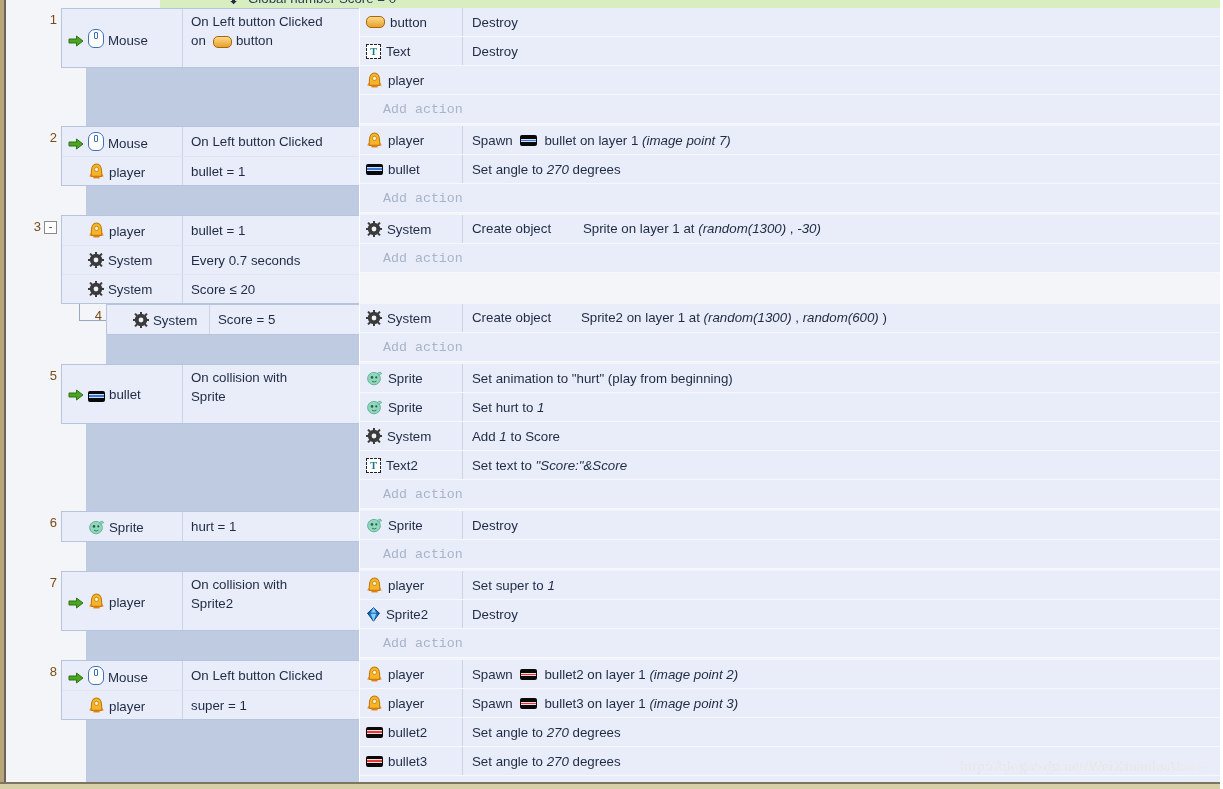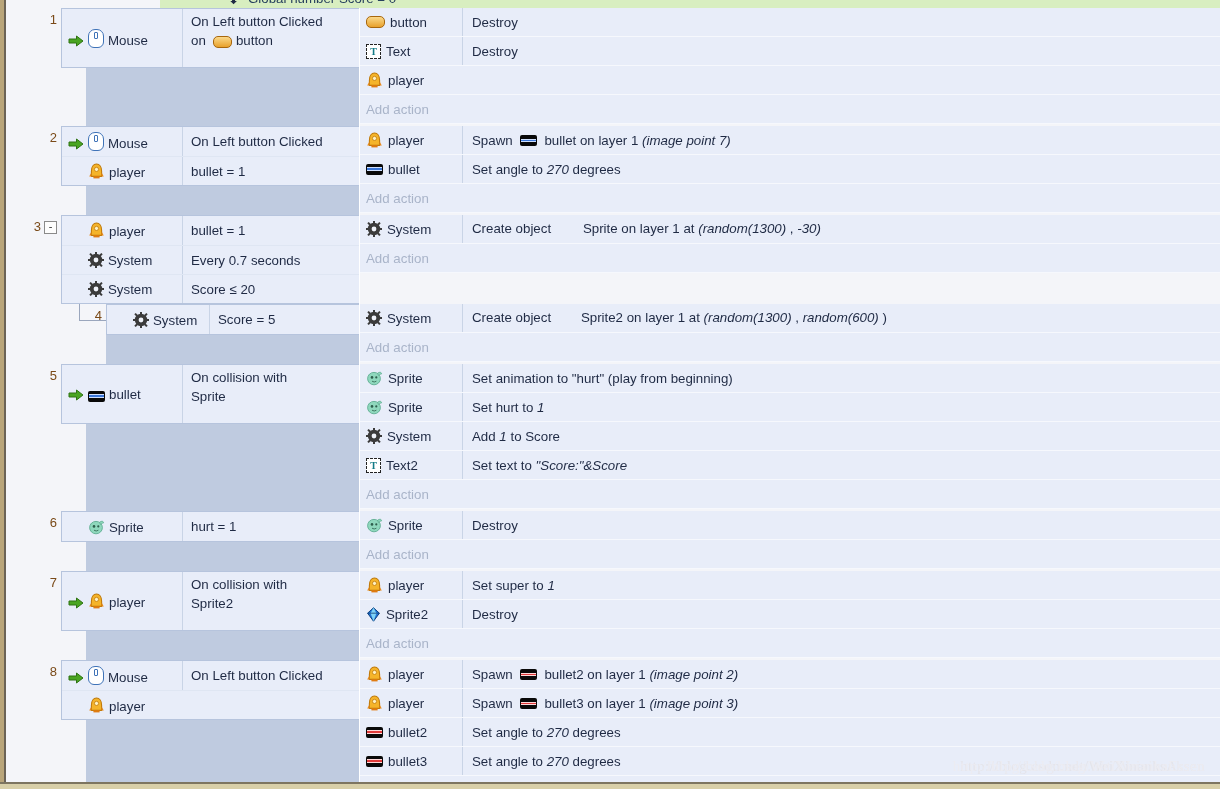--- a/index.html
+++ b/index.html
@@ -79,21 +79,21 @@
     padding-left:6px;box-sizing:border-box;gap:5px;
   }
   .act-txt{
     flex:1 1 auto;border-left:1px solid #c9d4e6;padding-left:9px;
     box-sizing:border-box;display:flex;align-items:center;height:100%;
     white-space:nowrap;
   }
   .addaction{color:#a9b4c9;}
   .act-add{
     display:flex;align-items:center;height:29px;background:#e8edf9;
-    padding-left:6px;box-sizing:border-box;border-bottom:1px solid #f6f8fd;
+    padding-left:23px;box-sizing:border-box;border-bottom:1px solid #f6f8fd;font-family:Liberation Mono, monospace;
   }
   .act-blank{height:29px;background:#f4f5f9;}
 
   b{font-weight:normal;}
   i{font-style:italic;}
 
   
   .ic{display:inline-block;vertical-align:middle;flex:0 0 auto;}
   .ic-arrow{width:16px;height:14px;position:relative;}
   .ic-mouse{width:14px;height:17px;border:1.6px solid #3f73b8;border-radius:7px 7px 6px 6px;position:relative;background:#fff;}
@@ -640,20 +640,23 @@
                   <span style="display:inline-block;width:16px"></span>
                   <span class="ic ic-player"><svg width="17" height="17" viewBox="0 0 17 17">
                       <path d="M8.5 1 C11.6 1 13.6 4.2 13.6 8.2 L13.6 13.4 L3.4 13.4 L3.4 8.2 C3.4 4.2 5.4 1 8.5 1 Z" fill="#f5b42a" stroke="#c07a0a" stroke-width="1.1"></path>
                       <circle cx="8.5" cy="6.4" r="2.1" fill="#fff2c4" stroke="#c07a0a" stroke-width=".8"></circle>
                       <path d="M3.4 9.4 L1.2 13.6 L3.4 13.4 Z" fill="#e8891b"></path>
                       <path d="M13.6 9.4 L15.8 13.6 L13.6 13.4 Z" fill="#e8891b"></path>
                       <rect x="5.4" y="13.2" width="6.2" height="2.2" fill="#e07c12"></rect>
                     </svg></span>
                   <span>player</span>
                 </div>
+                <div class="cond-txt">
+                  <span><b>super</b> = 1</span>
+                </div>
               </div>
             </div>
             <div class="cond-filler" style="height: 58px; margin-left: 25px;"></div>
           </div>
           <div class="actcol">
             <div class="act-line">
               <div class="act-obj">
                 <span class="ic ic-player"><svg width="17" height="17" viewBox="0 0 17 17">
                     <path d="M8.5 1 C11.6 1 13.6 4.2 13.6 8.2 L13.6 13.4 L3.4 13.4 L3.4 8.2 C3.4 4.2 5.4 1 8.5 1 Z" fill="#f5b42a" stroke="#c07a0a" stroke-width="1.1"></path>
                     <circle cx="8.5" cy="6.4" r="2.1" fill="#fff2c4" stroke="#c07a0a" stroke-width=".8"></circle>

